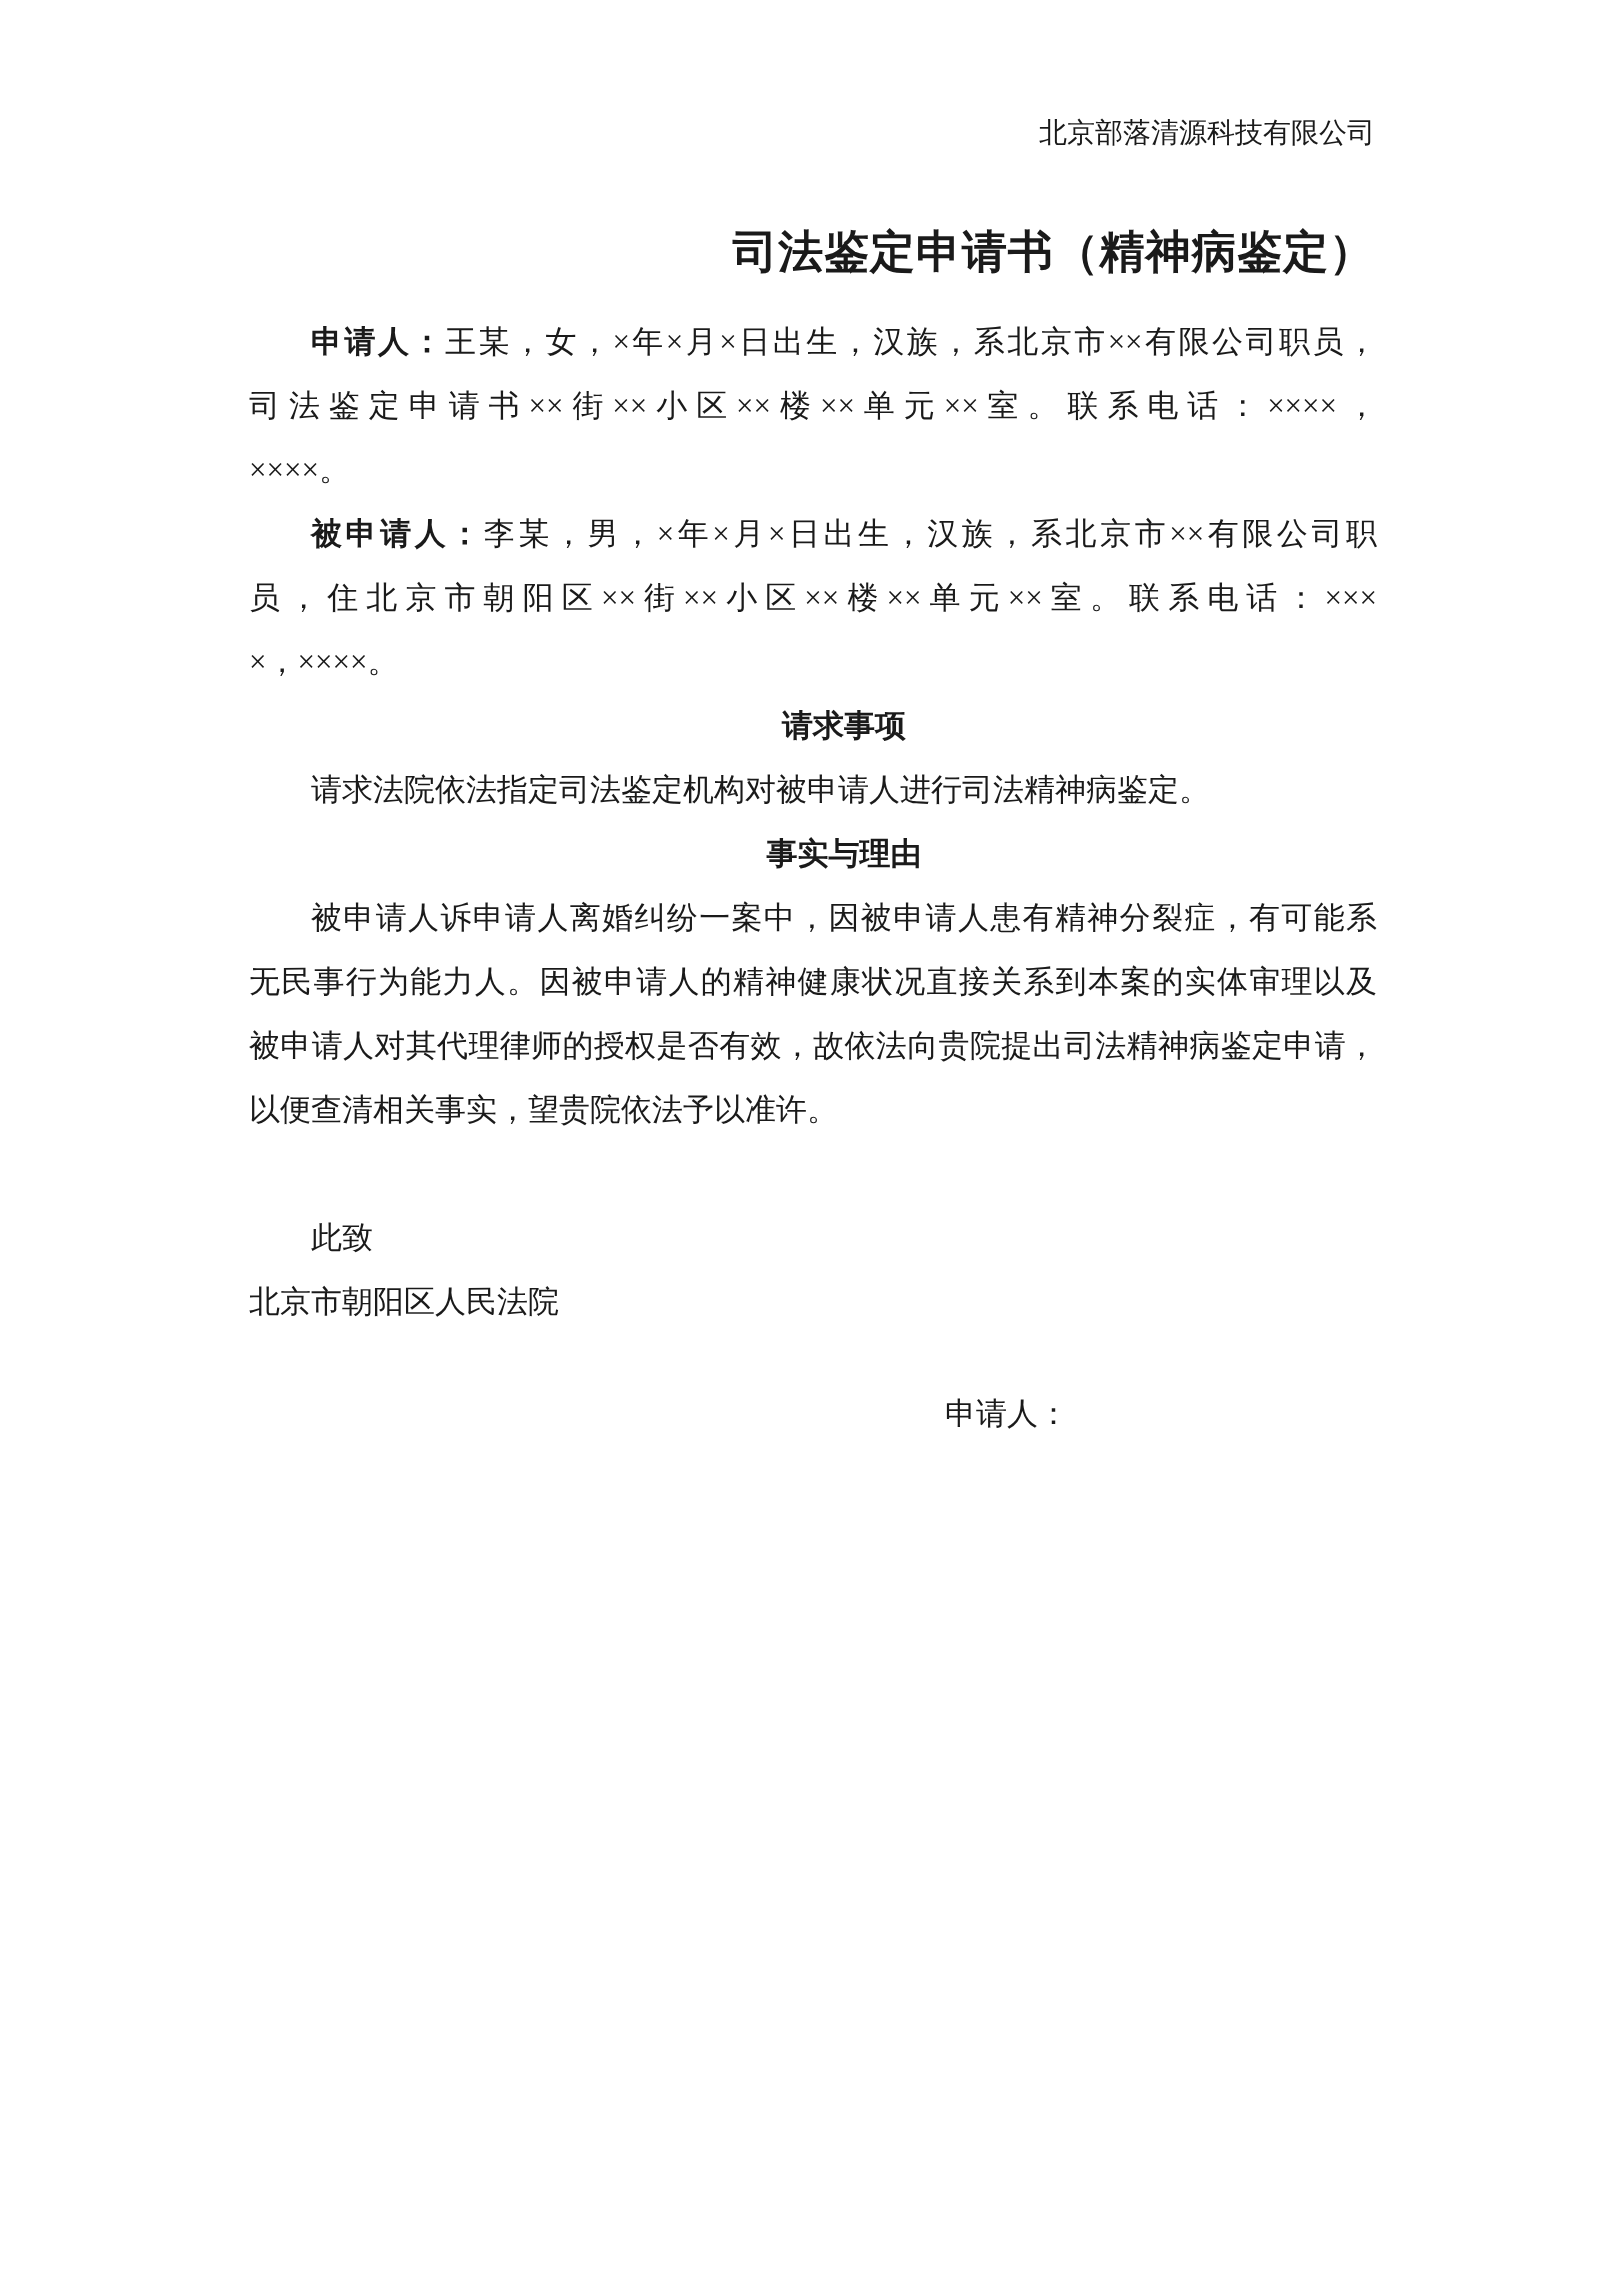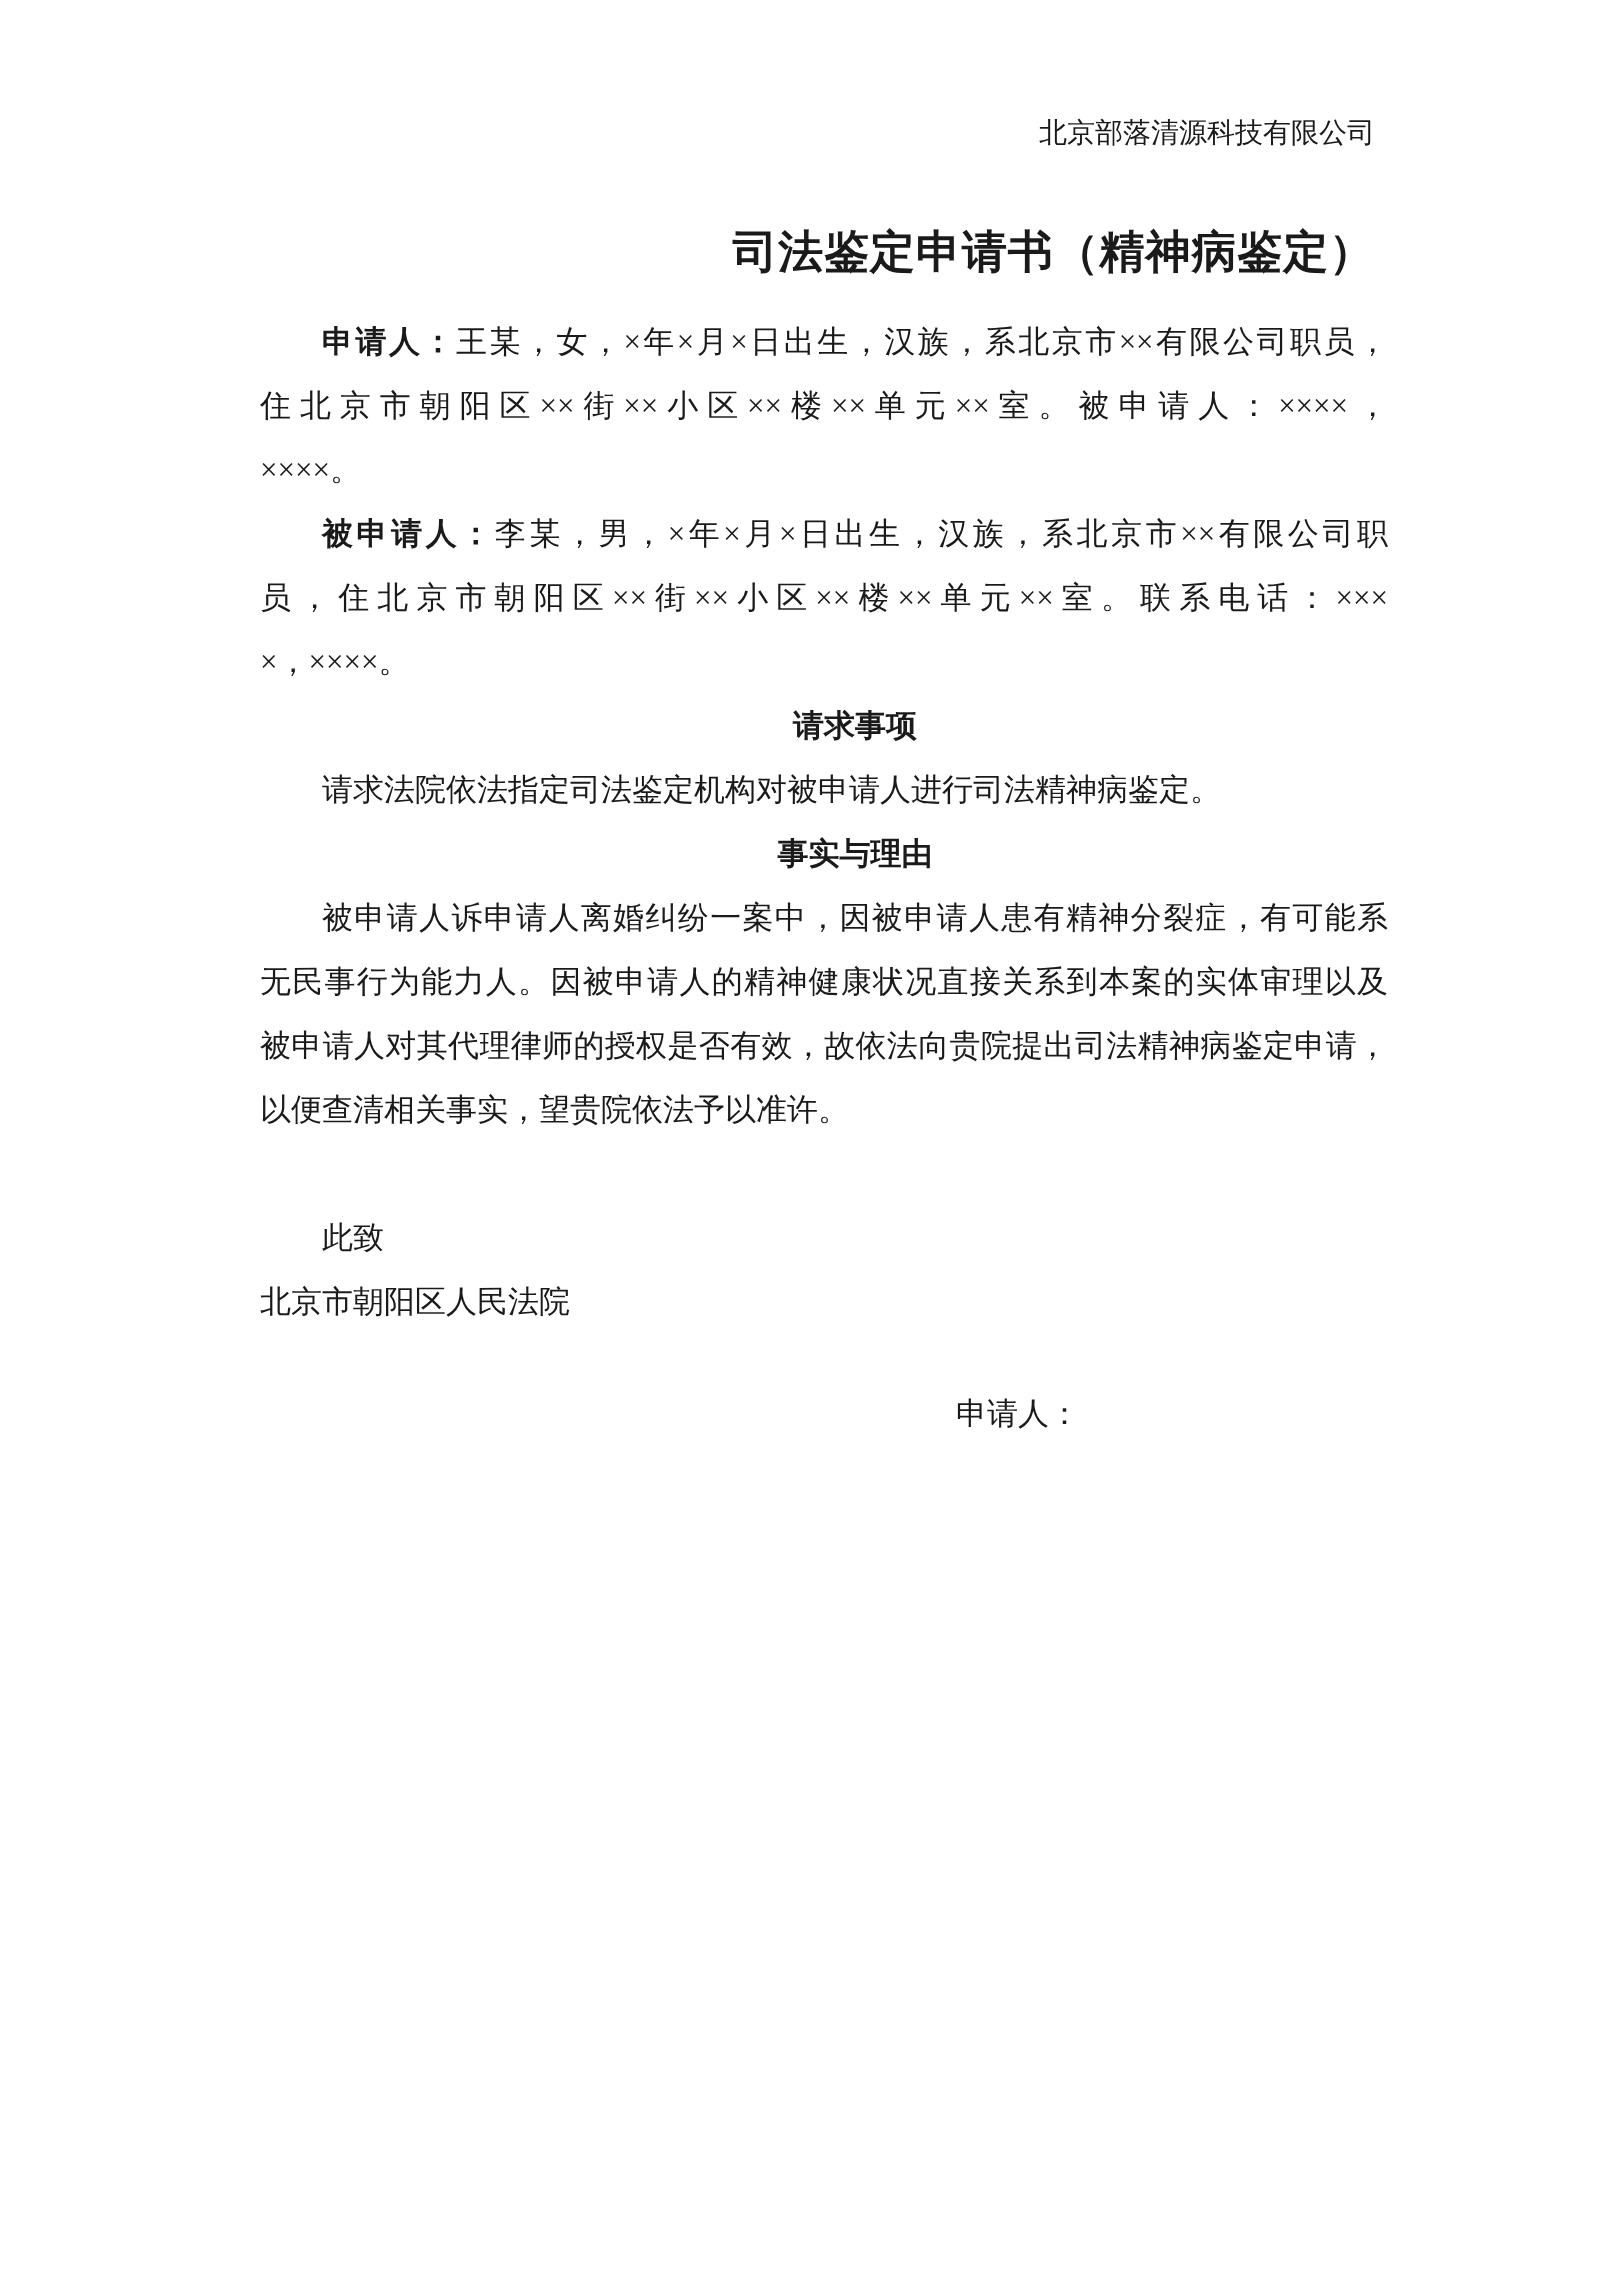--- a/index.html
+++ b/index.html
@@ -33,21 +33,21 @@
     line-height: 69px;
     font-size: 45px;
     font-weight: bold;
     text-align: right;
     letter-spacing: 0.9px;
     white-space: pre;
   }
   .doc-body {
     position: absolute;
     top: 310px;
-    left: 260px;
+    left: 249px;
     width: 1128px;
   }
   .line {
     height: 64px;
     line-height: 64px;
     font-size: 31px;
     white-space: pre;
   }
   .line.justify {
     white-space: normal;
@@ -74,21 +74,21 @@
   .seg.b { font-weight: bold; }
 </style>
 </head>
 <body>
 
 <div class="page">
   <div class="company-header">北京部落清源科技有限公司</div>
   <div class="doc-title">司法鉴定申请书（精神病鉴定）</div>
   <div class="doc-body">
       <div class="line body indent justify"><span class="seg b">申请人：</span><span class="seg">王某，女，×年×月×日出生，汉族，系北京市××有限公司职员，</span></div>
-      <div class="line body justify"><span class="seg">住北京市朝阳区××街××小区××楼××单元××室。被申请人：××××，</span></div>
+      <div class="line body justify"><span class="seg">司法鉴定申请书××街××小区××楼××单元××室。联系电话：××××，</span></div>
       <div class="line body"><span class="seg">××××。</span></div>
       <div class="line body indent justify"><span class="seg b">被申请人：</span><span class="seg">李某，男，×年×月×日出生，汉族，系北京市××有限公司职</span></div>
       <div class="line body justify"><span class="seg">员，住北京市朝阳区××街××小区××楼××单元××室。联系电话：×××</span></div>
       <div class="line body"><span class="seg">×，××××。</span></div>
       <div class="line heading"><span class="seg b">请求事项</span></div>
       <div class="line body indent"><span class="seg">请求法院依法指定司法鉴定机构对被申请人进行司法精神病鉴定。</span></div>
       <div class="line heading"><span class="seg b">事实与理由</span></div>
       <div class="line body indent justify"><span class="seg">被申请人诉申请人离婚纠纷一案中，因被申请人患有精神分裂症，有可能系</span></div>
       <div class="line body justify"><span class="seg">无民事行为能力人。因被申请人的精神健康状况直接关系到本案的实体审理以及</span></div>
       <div class="line body justify"><span class="seg">被申请人对其代理律师的授权是否有效，故依法向贵院提出司法精神病鉴定申请，</span></div>

